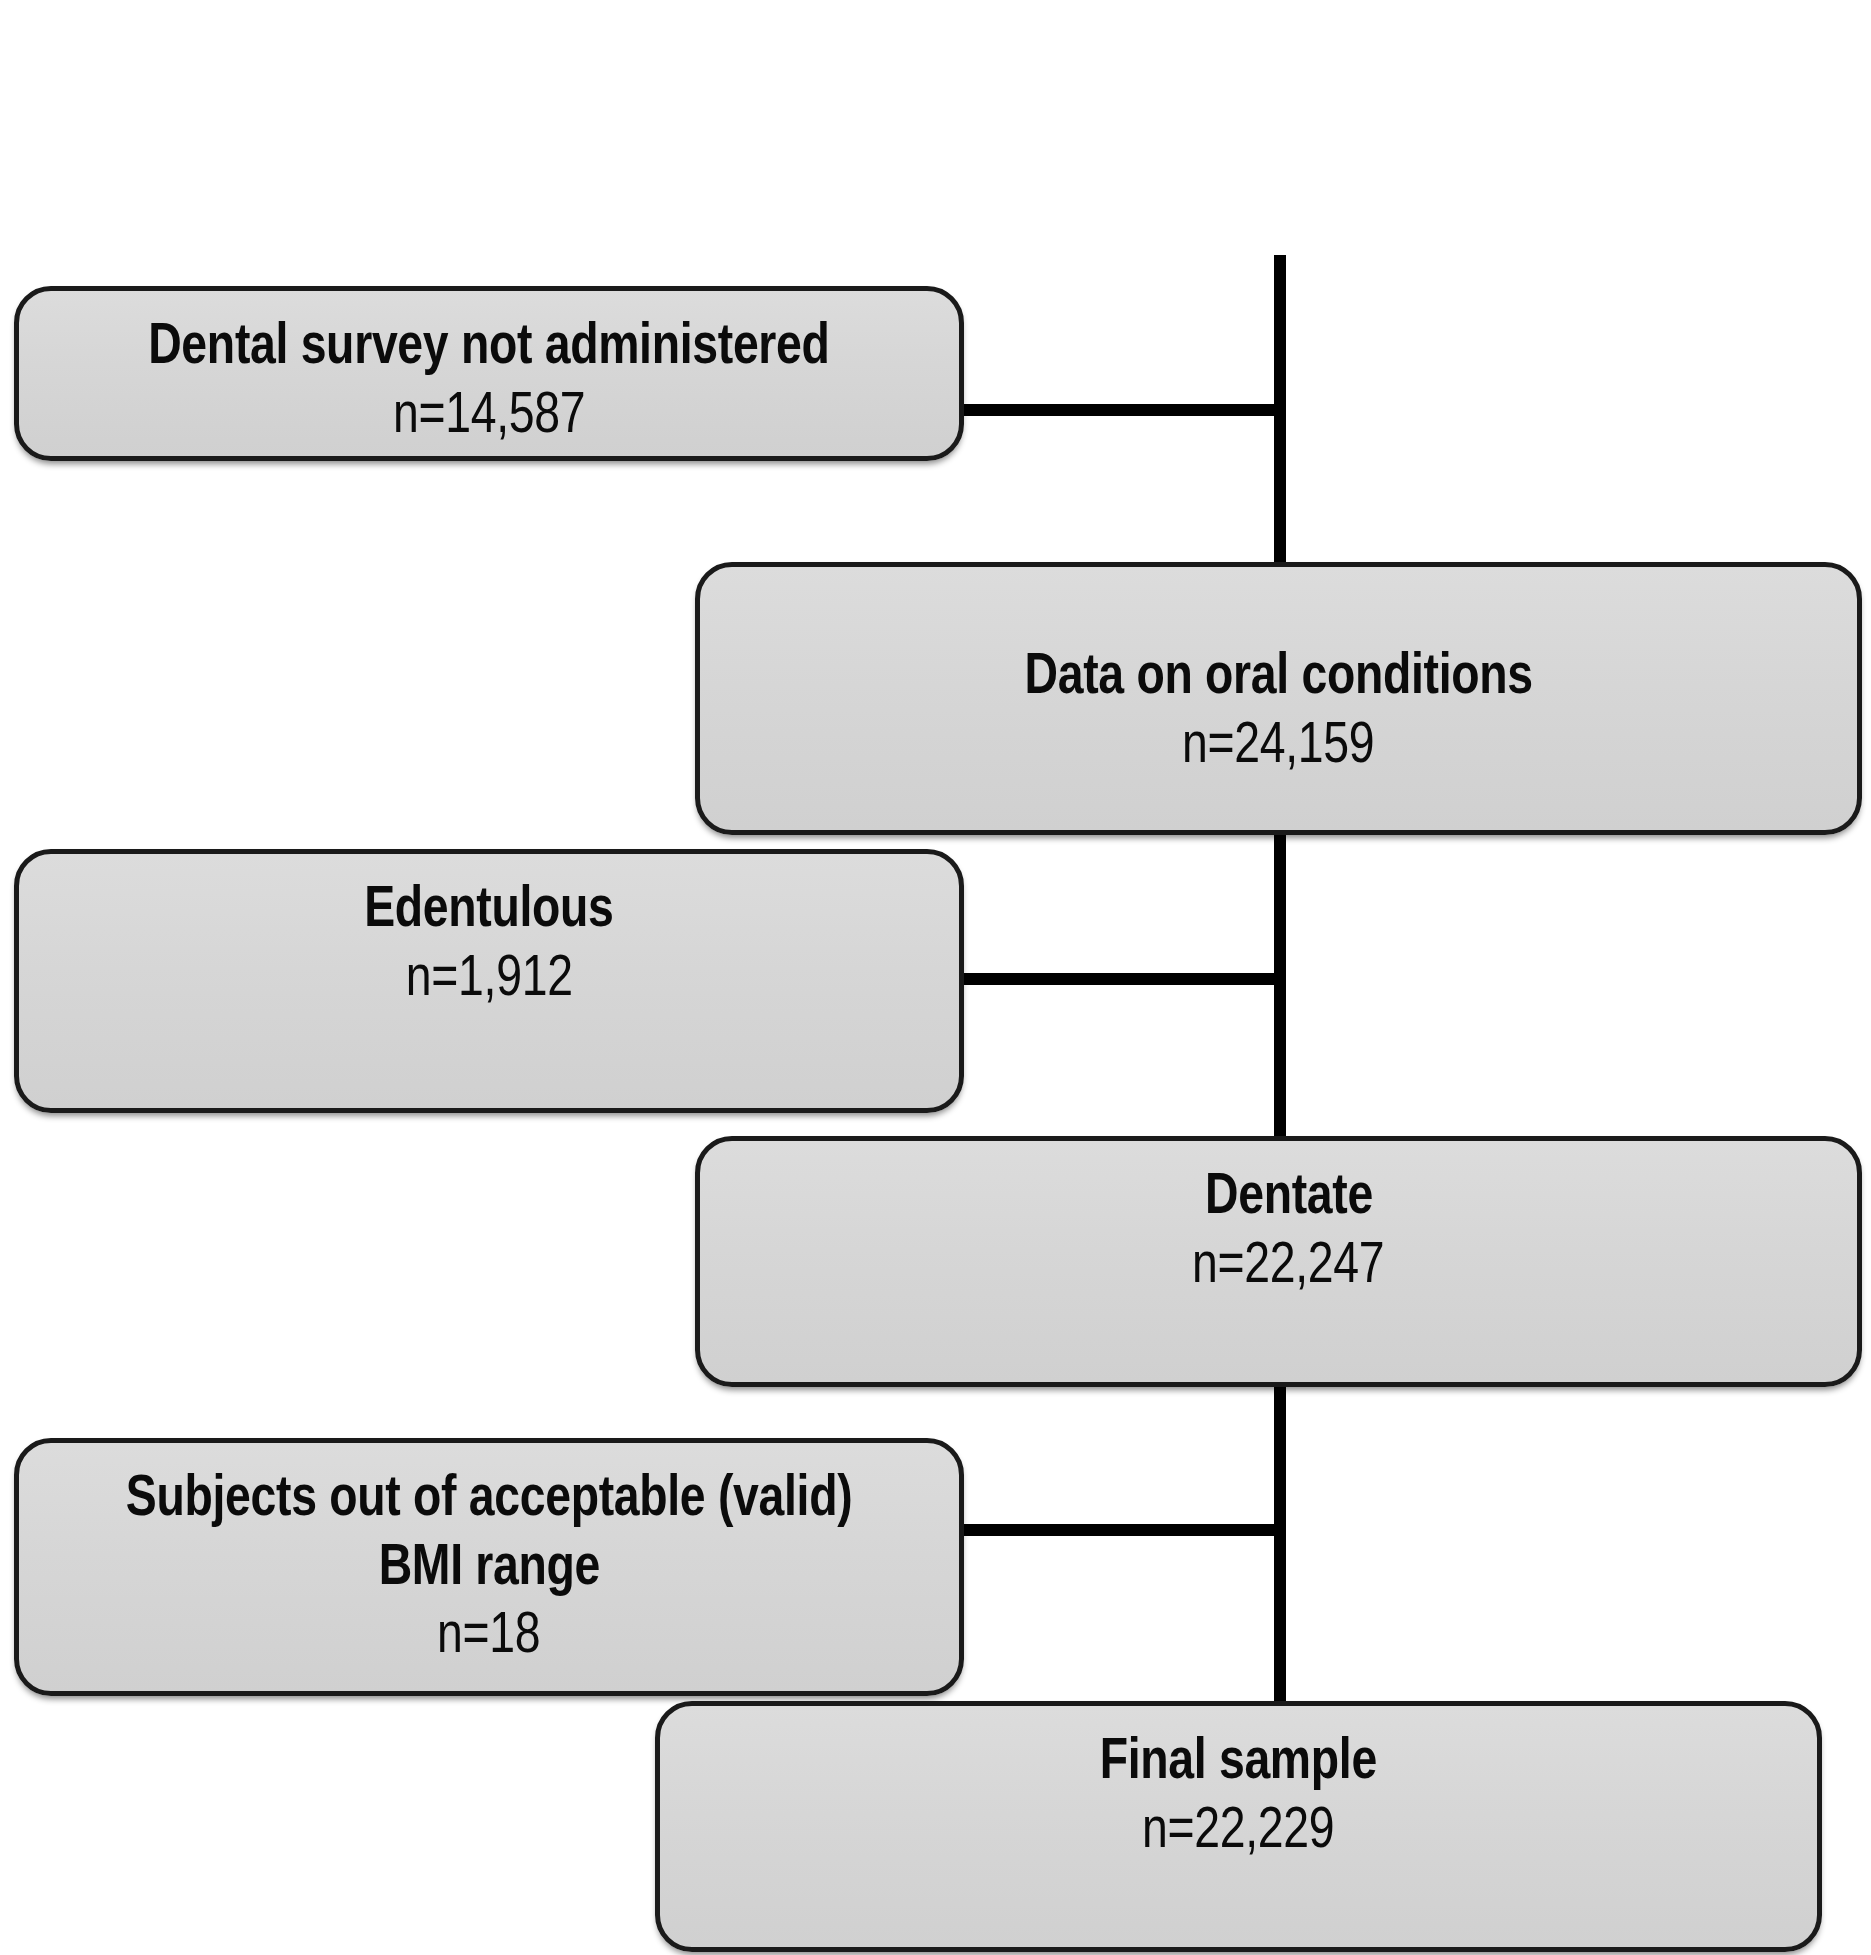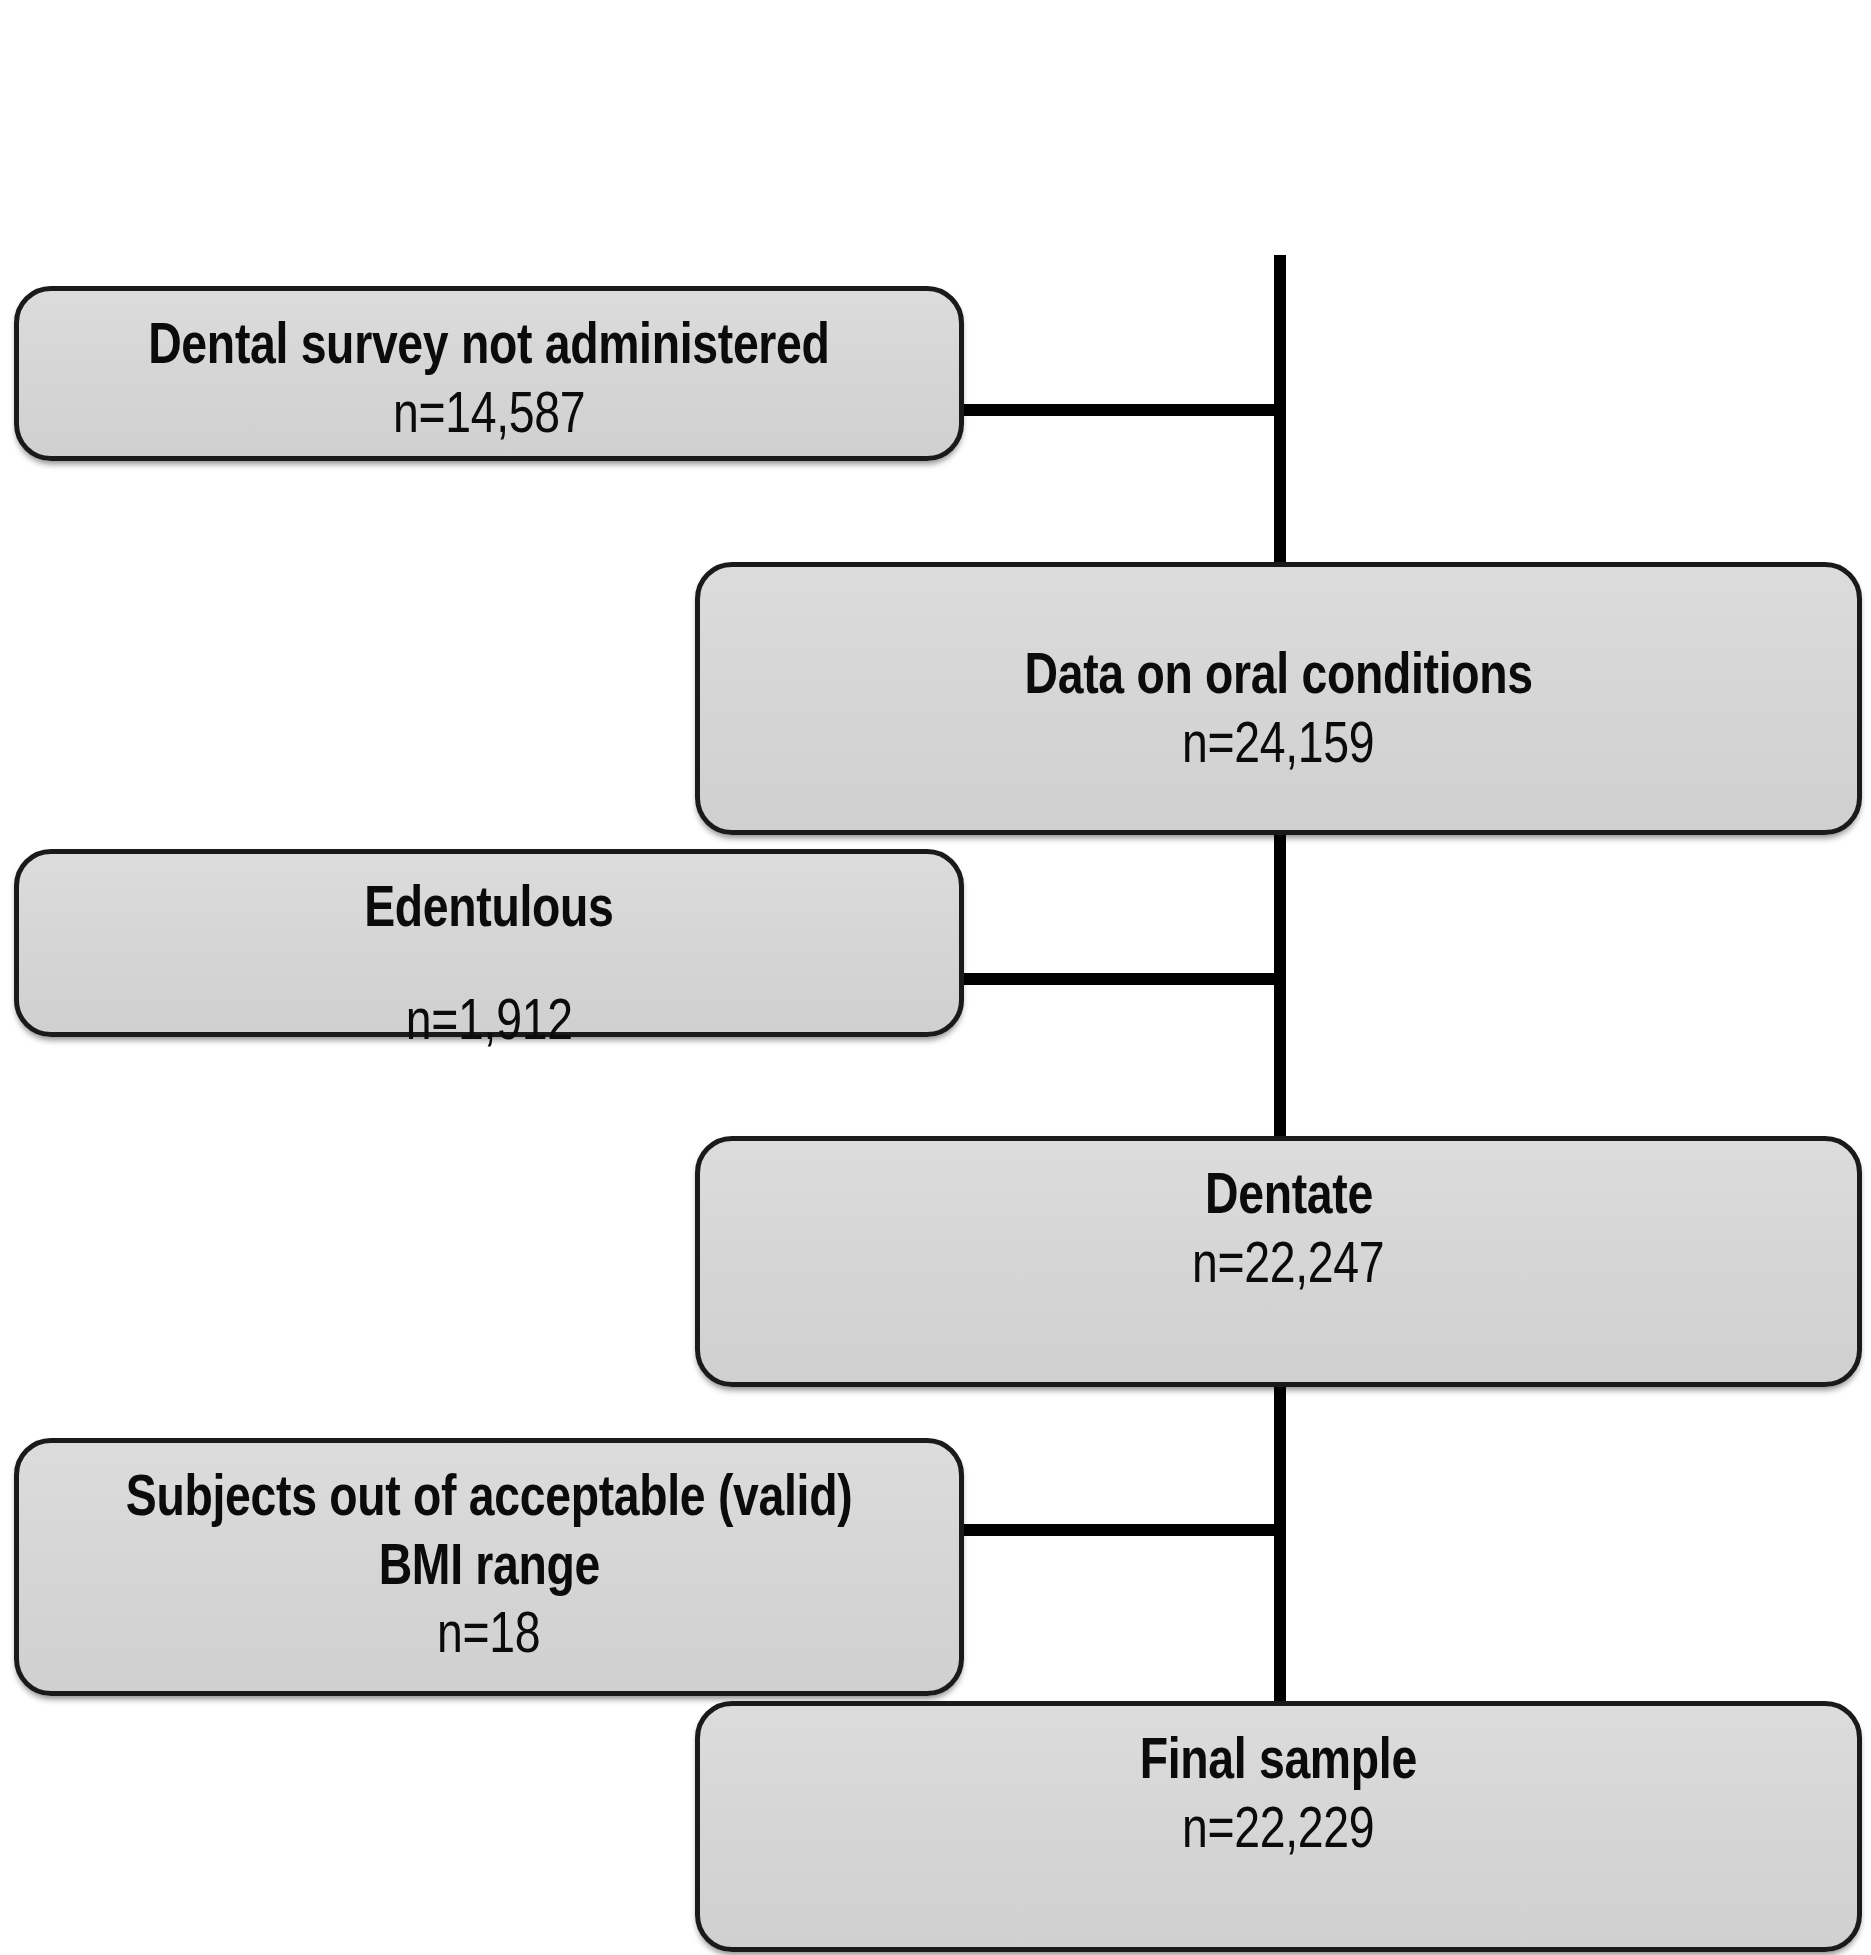--- a/index.html
+++ b/index.html
@@ -48,24 +48,24 @@
   }
   .node .line.plain {
     font-weight: 400;
     font-size: 58px;
   }
 
   
   #node-initial-survey   { left: 695px;  top: 12.7px;   width: 1167px; height: 248px; }
   #node-dental-not-admin { left: 14px;   top: 286px;  width: 950px; height: 175px; }
   #node-oral-conditions  { left: 695px;  top: 562px;  width: 1167px; height: 273px; justify-content: center; }
-  #node-edentulous       { left: 14px;   top: 849px; width: 950px; height: 188px; gap: 44px; }
+  #node-edentulous       { left: 14px;   top: 849px; width: 950px; height: 264px; }
   #node-dentate          { left: 695px;  top: 1136px; width: 1167px; height: 251px; padding-left: 20px; }
   #node-bmi-excluded     { left: 14px;   top: 1414px; width: 950px; height: 258px; margin-top: 24px; }
-  #node-final-sample     { left: 695px;  top: 1701px; width: 1167px; height: 251px; }
+  #node-final-sample     { left: 655px;  top: 1701px; width: 1167px; height: 251px; }
 
   
   .conn {
     position: absolute;
     background: #000000;
     z-index: 1;
   }
   .conn.v { width: 12px; }
   .conn.h { height: 12px; }
 

